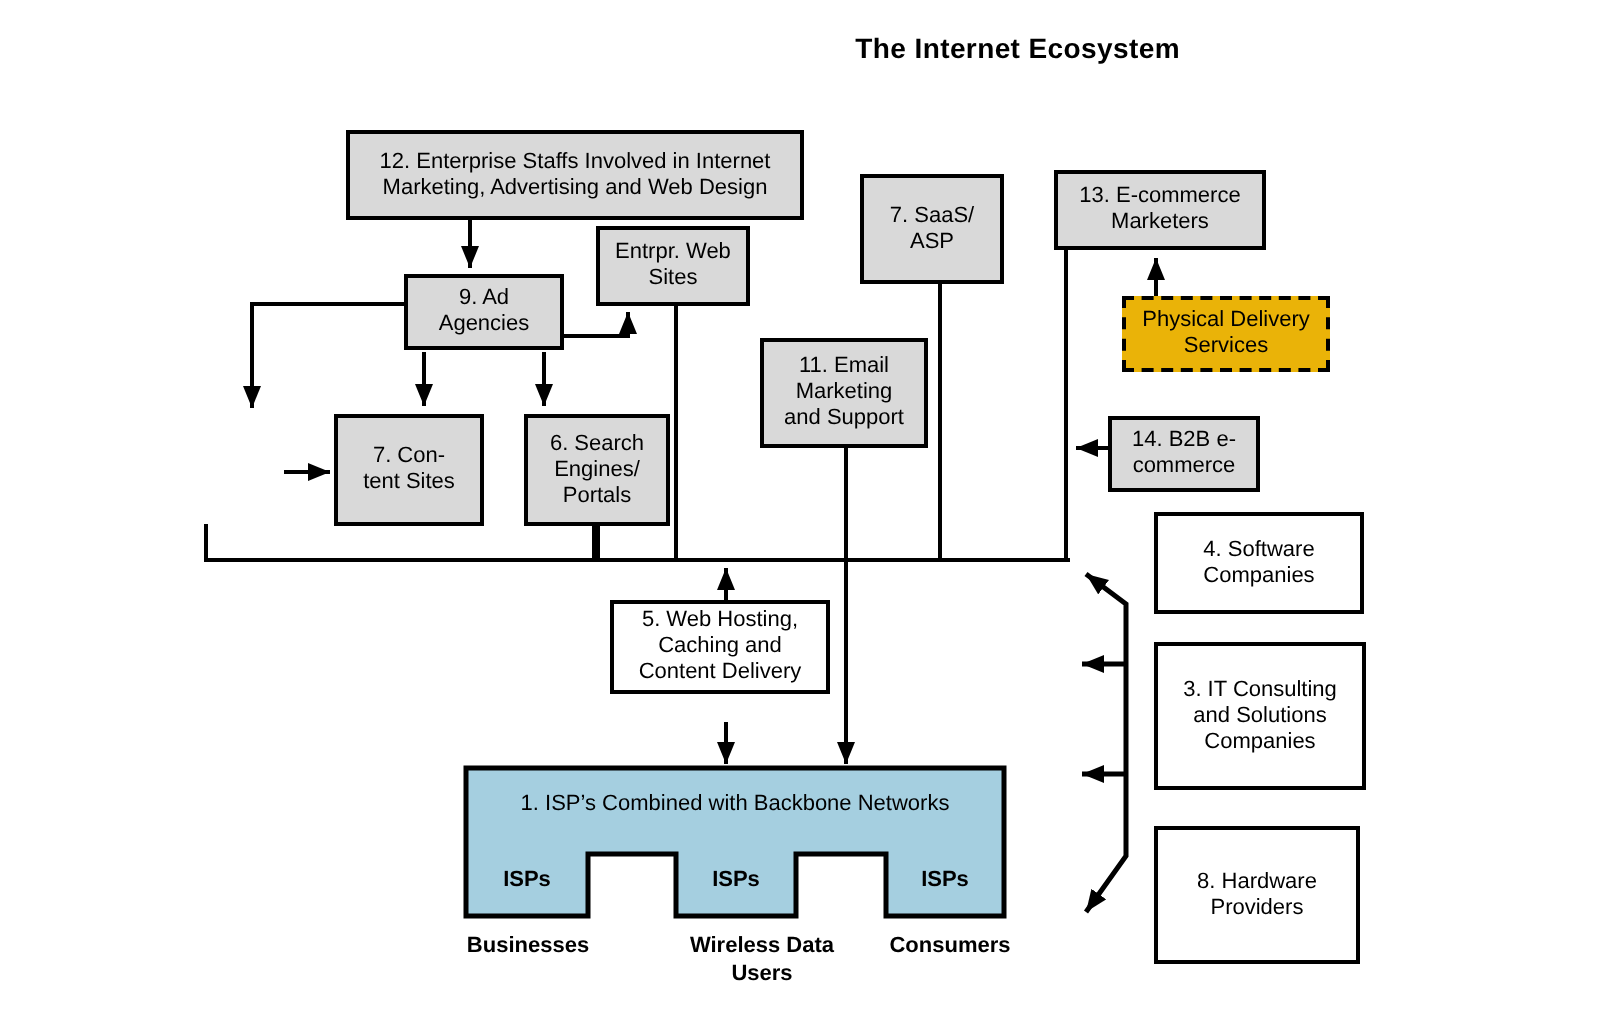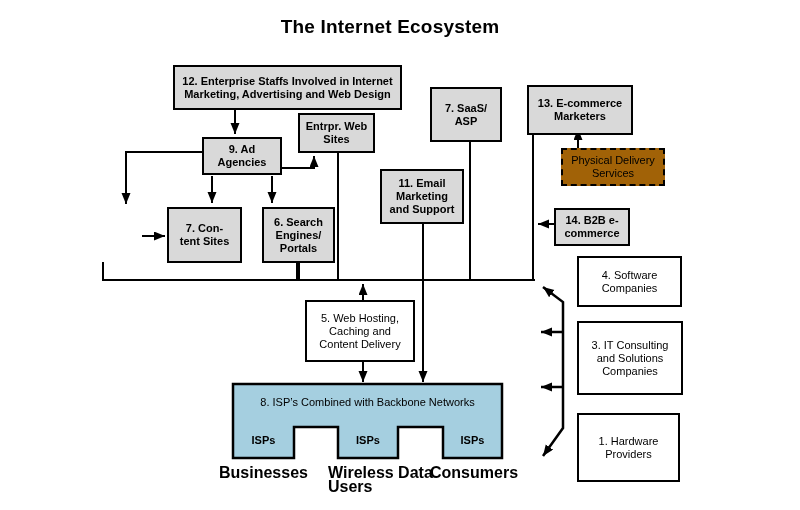--- a/index.html
+++ b/index.html
@@ -2,39 +2,39 @@
 <html><head>
 <meta charset="utf-8">
 <style>
   html,body{margin:0;padding:0;background:#fff;}
   .canvas{
     position:relative;width:800px;height:510px;background:#ffffff;
     font-family:"Liberation Sans",sans-serif;color:#000;overflow:hidden;
   }
   .title{
     position:absolute;left:190px;top:16px;width:400px;
-    text-align:center;font-size:19px;font-weight:700;letter-spacing:.2px;
+    text-align:right;font-size:14px;font-weight:700;letter-spacing:.2px;
   }
   svg.wires{position:absolute;left:0;top:0;width:800px;height:510px;}
   .node{
     position:absolute;box-sizing:border-box;
     display:flex;align-items:center;justify-content:center;
     border:2.5px solid #000;text-align:center;
     font-size:11px;line-height:13px;white-space:pre-line;padding:1px 2px;
   }
-  .gray{background:#d9d9d9;font-weight:bold;}
+  .gray{background:#d9d9d9;}
   .white{background:#ffffff;}
-  .dashed{border-style:dashed;border-width:2px;background:#a16207;}
+  .dashed{border-style:dashed;border-width:2px;background:#eab308;}
   .isp-label{
     position:absolute;text-align:center;font-size:11px;line-height:13px;
     white-space:pre-line;
   }
   .isp-name{font-weight:600;}
   .group-label{
-    position:absolute;font-size:16px;line-height:14px;
+    position:absolute;text-align:center;font-size:11px;line-height:14px;
     font-weight:700;white-space:pre-line;
   }
 </style>
 </head>
 <body>
 
 <div class="canvas">
 
   <svg class="wires" viewBox="0 0 800 510" xmlns="http://www.w3.org/2000/svg">
     <defs>
@@ -87,56 +87,56 @@
 
   <div class="node gray" style="left:202px;top:137px;width:80px;height:38px;">9. Ad
 Agencies</div>
 
   <div class="node gray" style="left:298px;top:113px;width:77px;height:40px;">Entrpr. Web
 Sites</div>
 
   <div class="node gray" style="left:430px;top:87px;width:72px;height:55px;">7. SaaS/
 ASP</div>
 
-  <div class="node gray" style="left:527px;top:85px;width:106px;height:50px;">13. E-commerce
+  <div class="node gray" style="left:527px;top:85px;width:106px;height:40px;">13. E-commerce
 Marketers</div>
 
   <div class="node dashed" style="left:561px;top:148px;width:104px;height:38px;">Physical Delivery
 Services</div>
 
   <div class="node gray" style="left:380px;top:169px;width:84px;height:55px;">11. Email
 Marketing
 and Support</div>
 
   <div class="node gray" style="left:554px;top:208px;width:76px;height:38px;">14. B2B e-
 commerce</div>
 
 
   <div class="node gray" style="left:167px;top:207px;width:75px;height:56px;">7. Con-
 tent Sites</div>
 
   <div class="node gray" style="left:262px;top:207px;width:73px;height:56px;">6. Search
 Engines/
 Portals</div>
 
-  <div class="node white" style="left:305px;top:300px;width:110px;height:62px;">5. Web Hosting,
+  <div class="node white" style="left:305px;top:300px;width:110px;height:47px;">5. Web Hosting,
 Caching and
 Content Delivery</div>
 
   <div class="node white" style="left:577px;top:256px;width:105px;height:51px;">4. Software
 Companies</div>
 
   <div class="node white" style="left:577px;top:321px;width:106px;height:74px;">3. IT Consulting
 and Solutions
 Companies</div>
 
-  <div class="node white" style="left:577px;top:413px;width:103px;height:69px;">1. Hardware
+  <div class="node white" style="left:577px;top:413px;width:103px;height:69px;">8. Hardware
 Providers</div>
 
-  <div class="isp-label" style="left:233px;top:396px;width:269px;">8. ISP’s Combined with Backbone Networks</div>
+  <div class="isp-label" style="left:233px;top:396px;width:269px;">1. ISP’s Combined with Backbone Networks</div>
 
   <div class="isp-label isp-name" style="left:233px;top:434px;width:61px;">ISPs</div>
   <div class="isp-label isp-name" style="left:338px;top:434px;width:60px;">ISPs</div>
   <div class="isp-label isp-name" style="left:443px;top:434px;width:59px;">ISPs</div>
 
   <div class="group-label" style="left:219px;top:466px;width:90px;">Businesses</div>
   <div class="group-label" style="left:328px;top:466px;width:106px;">Wireless Data
 Users</div>
   <div class="group-label" style="left:430px;top:466px;width:90px;">Consumers</div>
 

